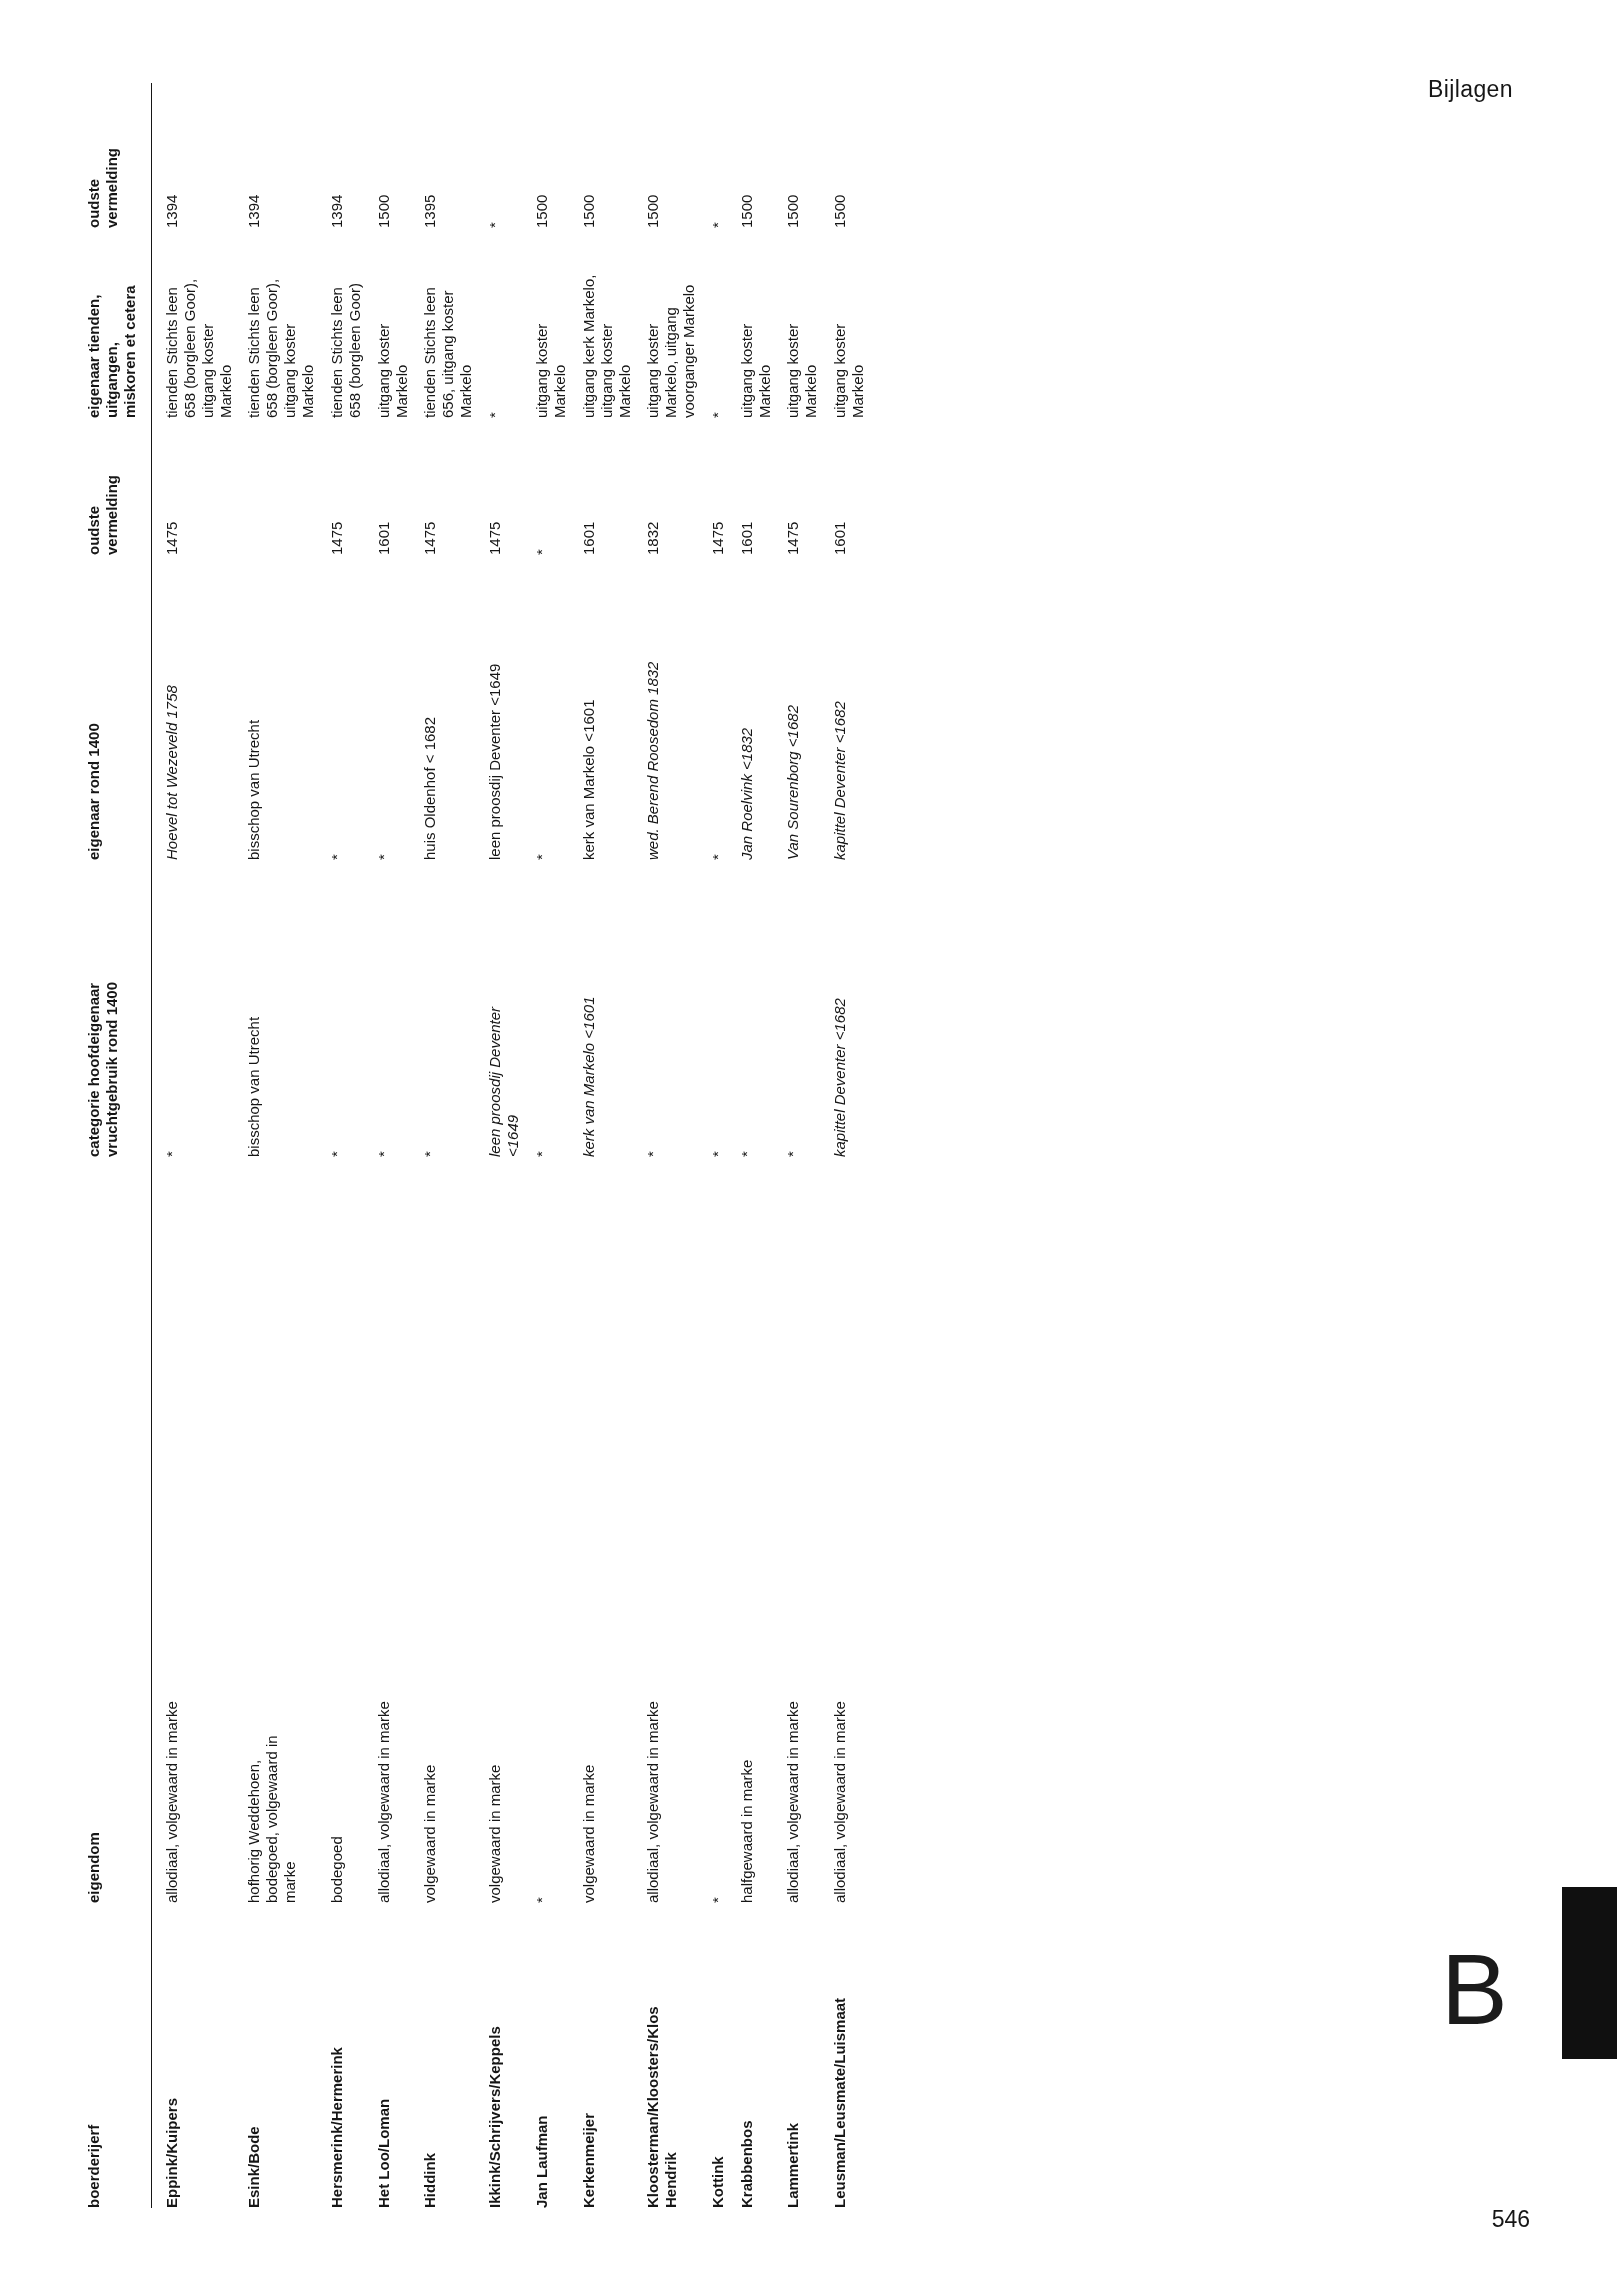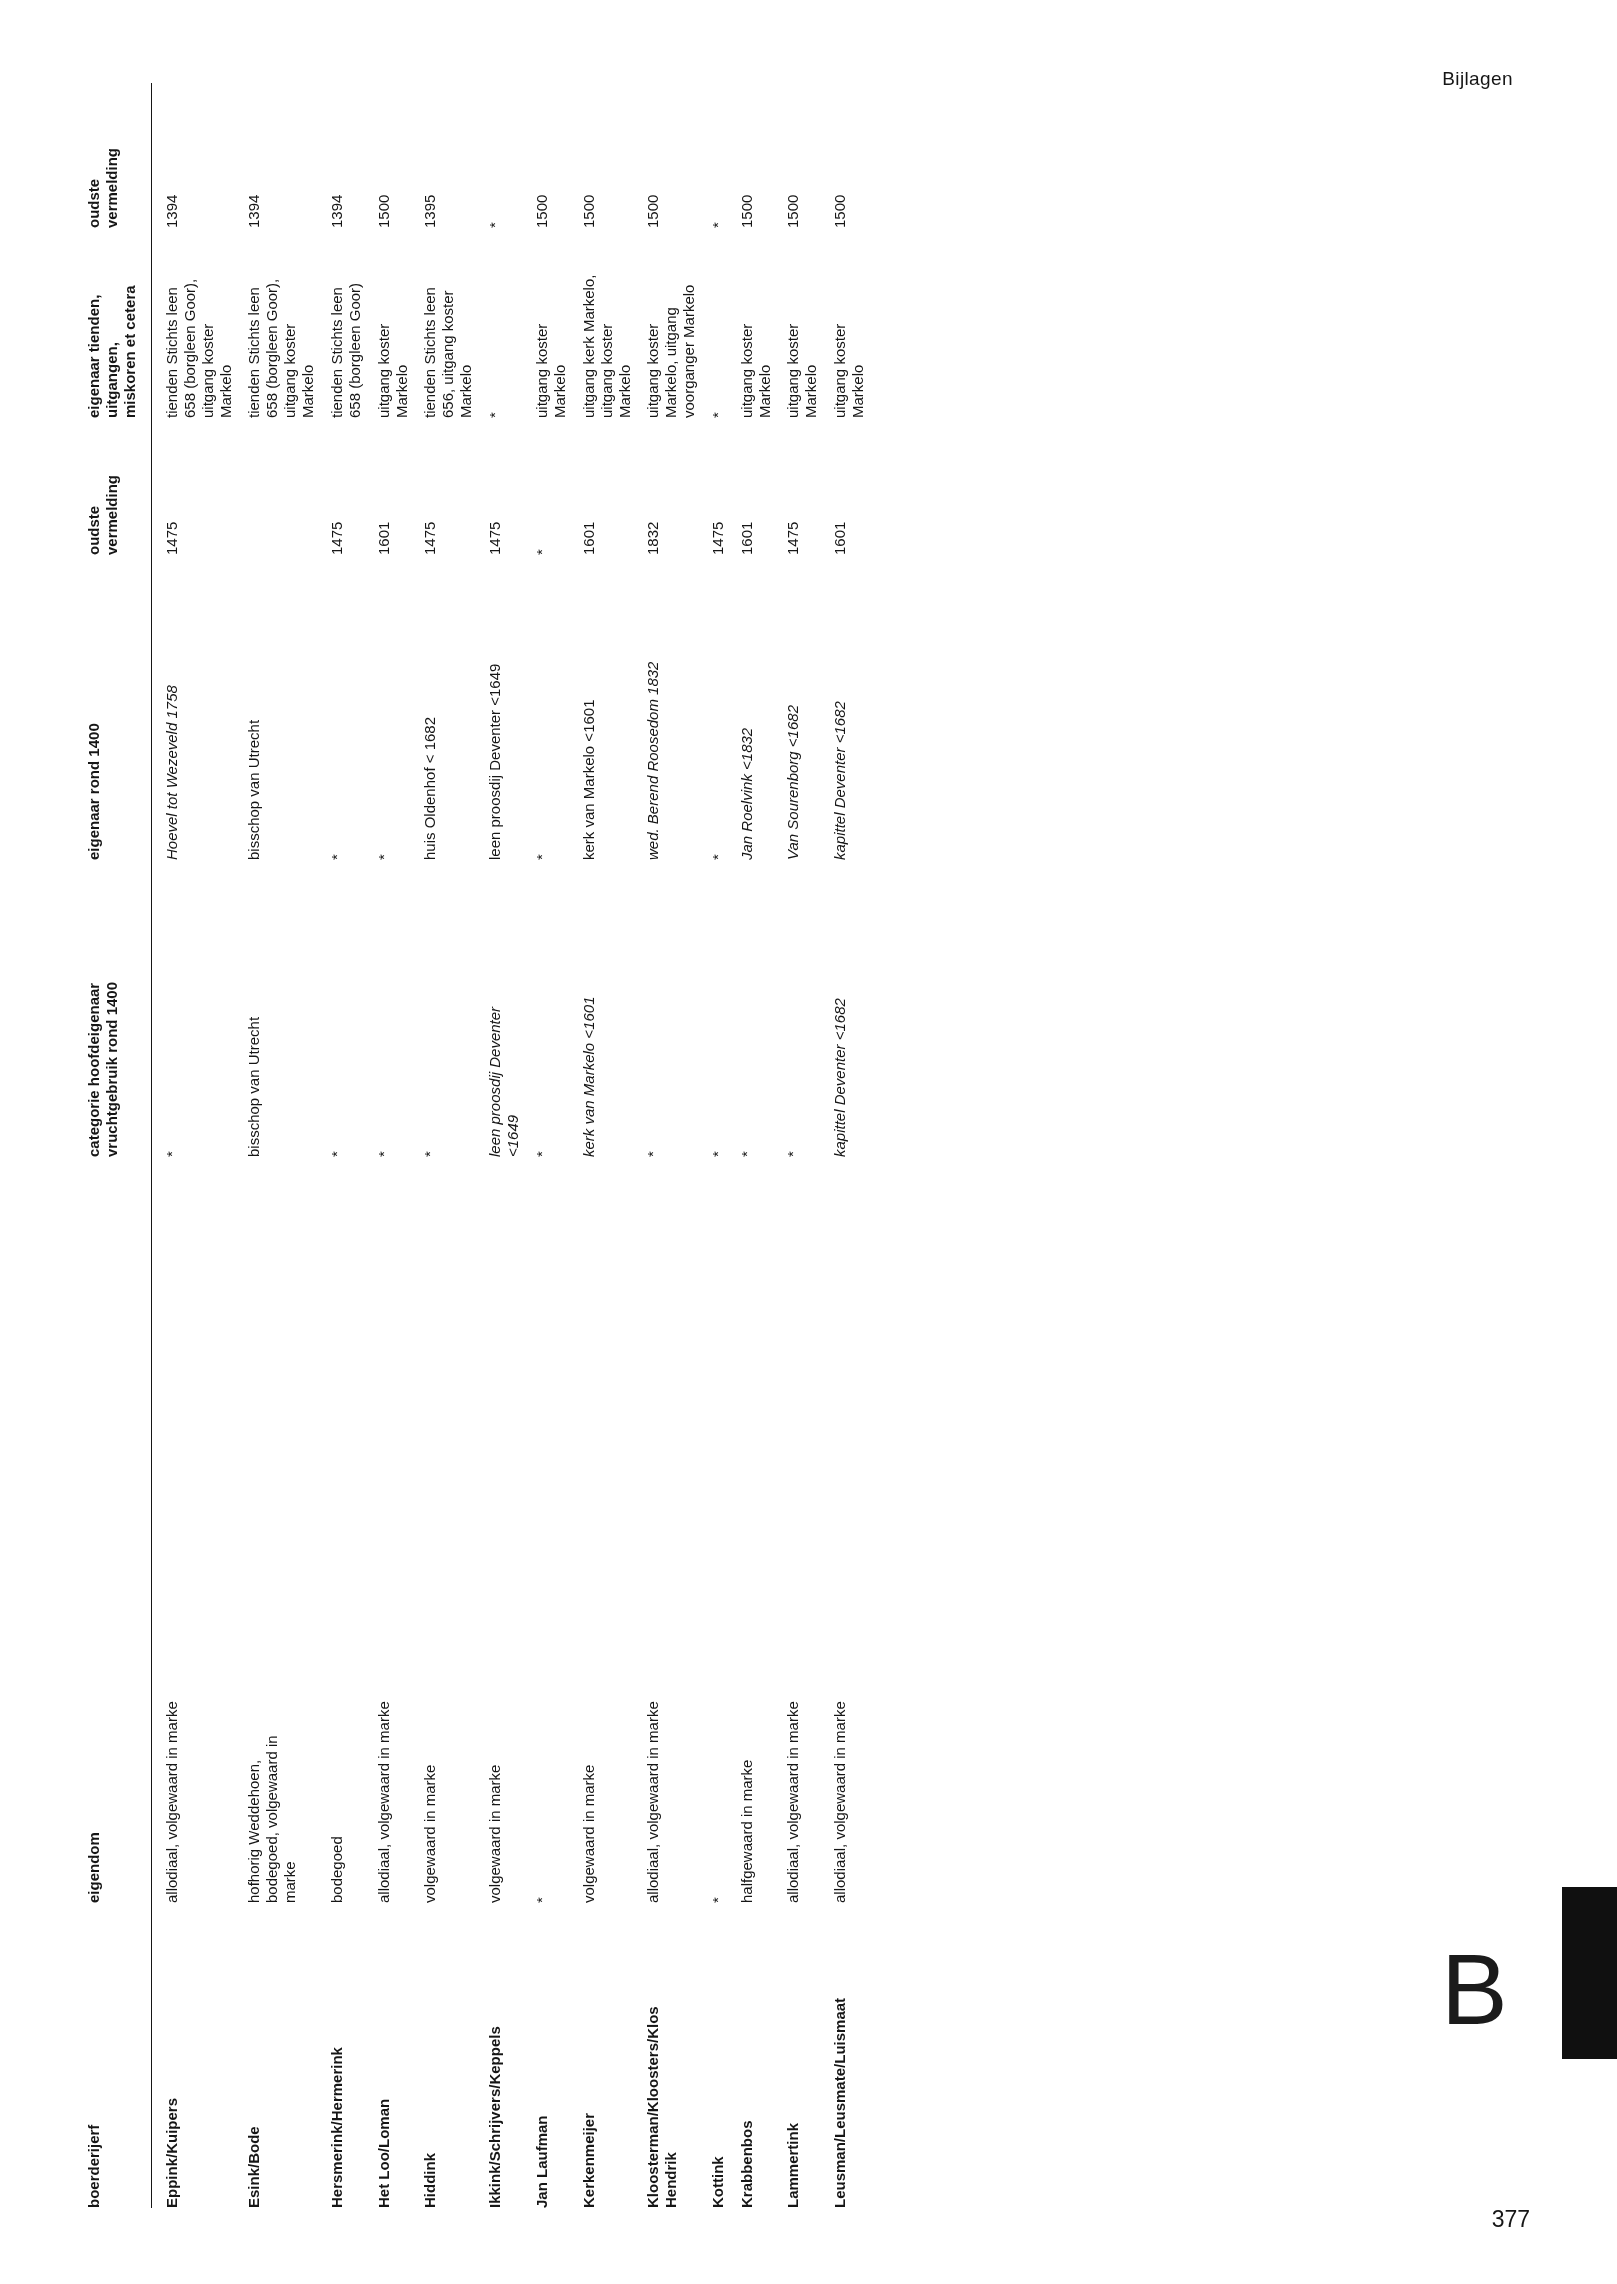--- a/index.html
+++ b/index.html
@@ -9,23 +9,23 @@
     position:relative;
     width:1618px;
     height:2284px;
     background:#ffffff;
     font-family:"Liberation Sans", sans-serif;
     color:#161616;
     overflow:hidden;
   }
   .running-header {
     position:absolute;
-    top:68px;
+    top:76px;
     right:105px;
-    font-size:19px;
+    font-size:23px;
     letter-spacing:0.4px;
     margin-left:7px;
   }
   .page-number {
     position:absolute;
     top:2206px;
     right:88px;
     font-size:23px;
   }
   .section-letter {
@@ -179,16 +179,16 @@
         <div class="cell" style="padding-right: 46px;">1601</div>
         <div class="cell" style="padding-right: 46px;">uitgang koster Markelo</div>
         <div class="cell" style="padding-right: 53px;">1500</div>
       </div>
   </div>
 
   <div class="section-letter">B</div>
 
   <div class="section-tab"></div>
 
-  <div class="page-number">377</div>
+  <div class="page-number">546</div>
 
 </div>
 
 
 </body></html>

